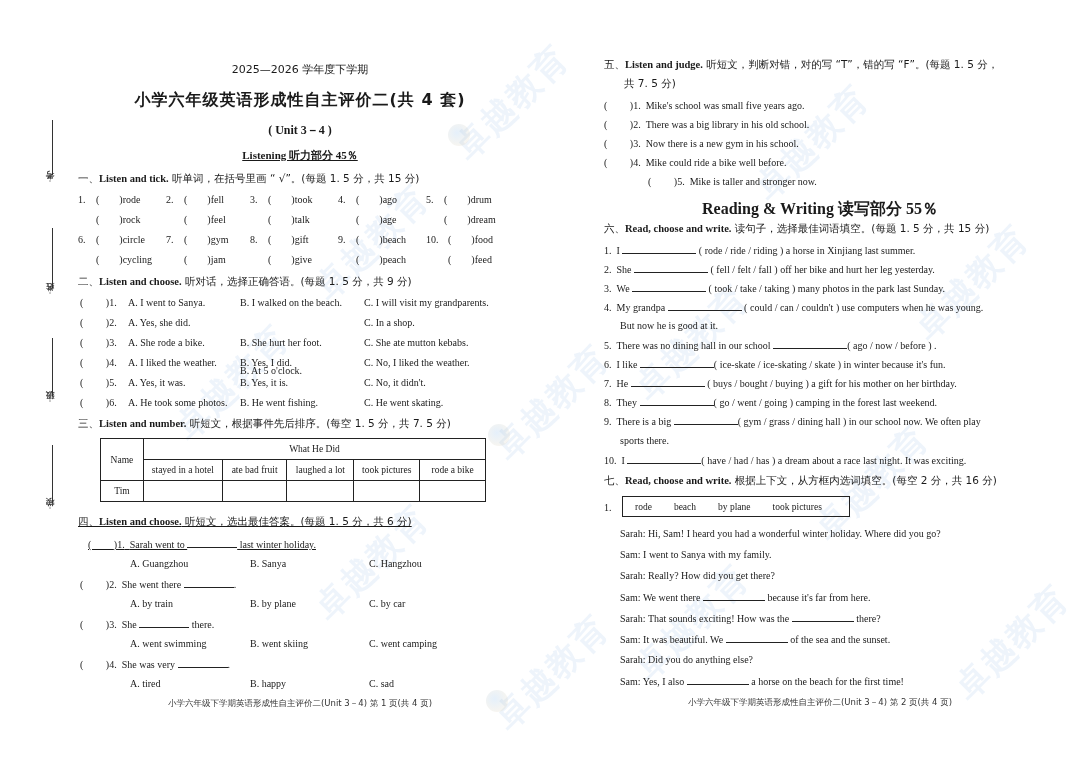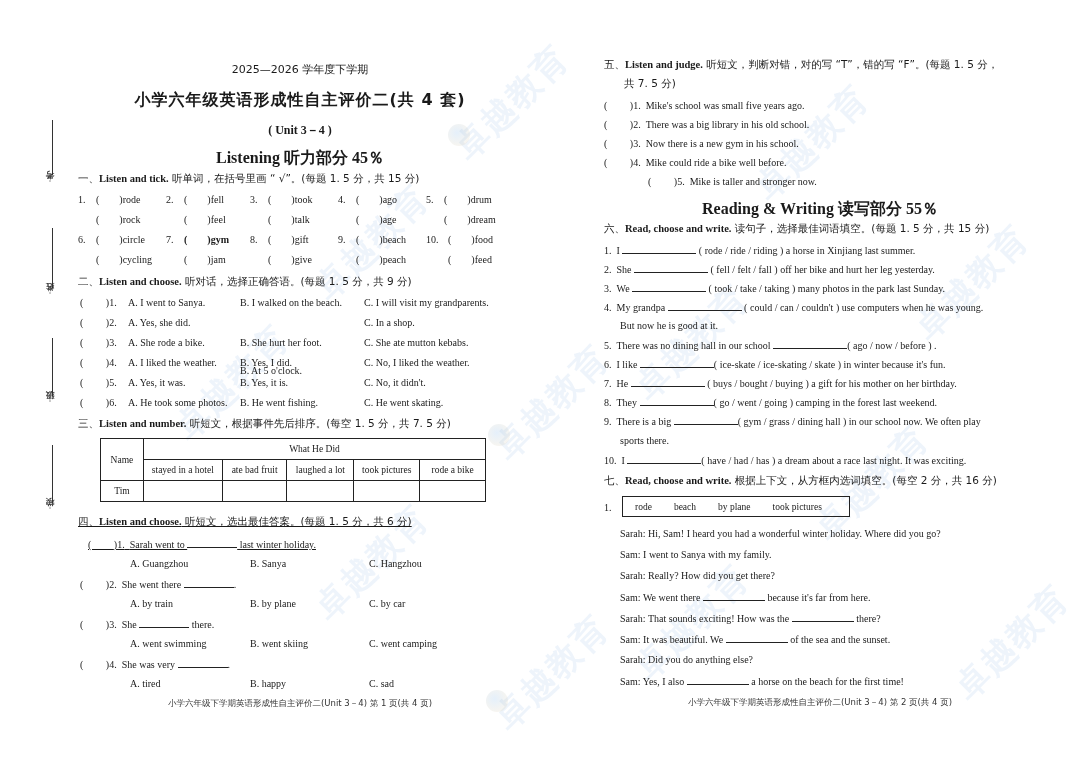--- a/index.html
+++ b/index.html
@@ -51,21 +51,21 @@
   <div class="side-line" style="left:52px;top:338px;height:58px;"></div>
   <div class="side-label" style="left:44px;top:398px;">班级：</div>
   <div class="side-line" style="left:52px;top:445px;height:58px;"></div>
   <div class="side-label" style="left:44px;top:505px;">学校：</div>
 </div>
 
 <div>
   <div class="abs center cn" style="left:60px;width:480px;top:62px;font-size:11px;">2025—2026 学年度下学期</div>
   <div class="abs center cn bold" style="left:60px;width:480px;top:90px;font-size:16px;letter-spacing:1px;">小学六年级英语形成性自主评价二(共 4 套)</div>
   <div class="abs center bold" style="left:60px;width:480px;top:122px;font-size:12px;">( Unit 3－4 )</div>
-  <div class="abs center bold" style="left:60px;width:480px;top:148px;font-size:16px;">Listening 听力部分 45％</div>
+  <div class="abs center bold" style="left:60px;width:480px;top:148px;font-size:11px;text-decoration:underline;">Listening 听力部分 45％</div>
 
   <div class="abs sec-title" style="left:78px;top:172px;">
     <span class="cn">一、</span><b>Listen and tick.</b><span class="cn"> 听单词，在括号里画 “ √”。(每题 1. 5 分，共 15 分)</span>
   </div>
   <div>
 
     <div class="row" style="left:78px;top:194px;"><span>1.</span></div>
     <div class="row" style="left:96px;top:194px;">(&nbsp;&nbsp;&nbsp;&nbsp;&nbsp;&nbsp;&nbsp;&nbsp;)<span>rode</span></div>
     <div class="row" style="left:96px;top:214px;">(&nbsp;&nbsp;&nbsp;&nbsp;&nbsp;&nbsp;&nbsp;&nbsp;)<span>rock</span></div>
 
@@ -83,21 +83,21 @@
 
     <div class="row" style="left:426px;top:194px;"><span>5.</span></div>
     <div class="row" style="left:444px;top:194px;">(&nbsp;&nbsp;&nbsp;&nbsp;&nbsp;&nbsp;&nbsp;&nbsp;)<span>drum</span></div>
     <div class="row" style="left:444px;top:214px;">(&nbsp;&nbsp;&nbsp;&nbsp;&nbsp;&nbsp;&nbsp;&nbsp;)<span>dream</span></div>
 
     <div class="row" style="left:78px;top:234px;"><span>6.</span></div>
     <div class="row" style="left:96px;top:234px;">(&nbsp;&nbsp;&nbsp;&nbsp;&nbsp;&nbsp;&nbsp;&nbsp;)<span>circle</span></div>
     <div class="row" style="left:96px;top:254px;">(&nbsp;&nbsp;&nbsp;&nbsp;&nbsp;&nbsp;&nbsp;&nbsp;)<span>cycling</span></div>
 
     <div class="row" style="left:166px;top:234px;"><span>7.</span></div>
-    <div class="row" style="left:184px;top:234px;font-weight:bold;">(&nbsp;&nbsp;&nbsp;&nbsp;&nbsp;&nbsp;&nbsp;&nbsp;)<span>gym</span></div>
+    <div class="row" style="left:184px;top:234px;">(&nbsp;&nbsp;&nbsp;&nbsp;&nbsp;&nbsp;&nbsp;&nbsp;)<span>gym</span></div>
     <div class="row" style="left:184px;top:254px;">(&nbsp;&nbsp;&nbsp;&nbsp;&nbsp;&nbsp;&nbsp;&nbsp;)<span>jam</span></div>
 
     <div class="row" style="left:250px;top:234px;"><span>8.</span></div>
     <div class="row" style="left:268px;top:234px;">(&nbsp;&nbsp;&nbsp;&nbsp;&nbsp;&nbsp;&nbsp;&nbsp;)<span>gift</span></div>
     <div class="row" style="left:268px;top:254px;">(&nbsp;&nbsp;&nbsp;&nbsp;&nbsp;&nbsp;&nbsp;&nbsp;)<span>give</span></div>
 
     <div class="row" style="left:338px;top:234px;"><span>9.</span></div>
     <div class="row" style="left:356px;top:234px;">(&nbsp;&nbsp;&nbsp;&nbsp;&nbsp;&nbsp;&nbsp;&nbsp;)<span>beach</span></div>
     <div class="row" style="left:356px;top:254px;">(&nbsp;&nbsp;&nbsp;&nbsp;&nbsp;&nbsp;&nbsp;&nbsp;)<span>peach</span></div>
 

